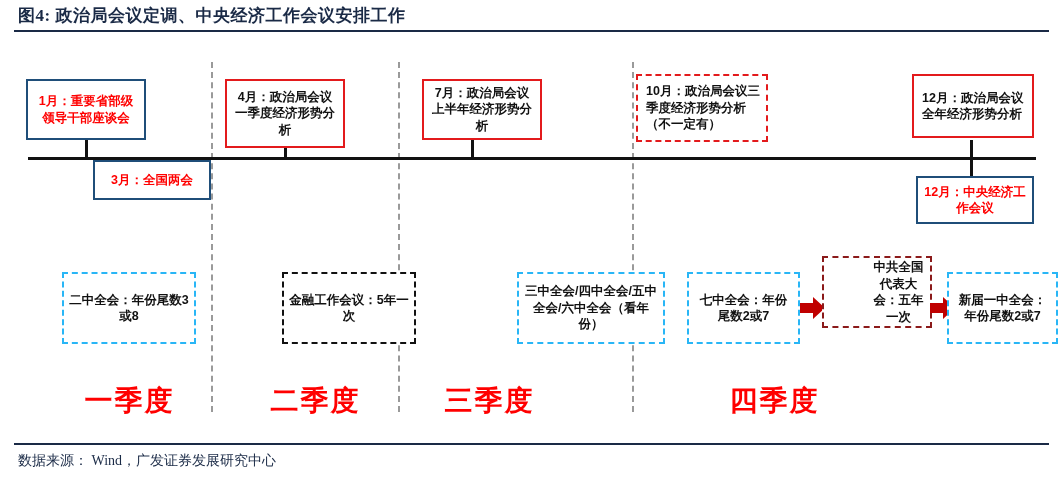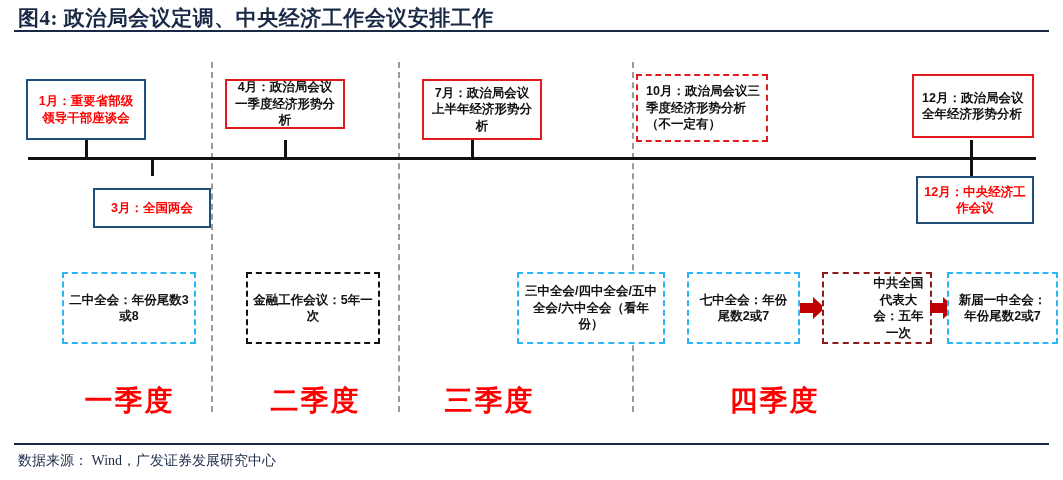--- a/index.html
+++ b/index.html
@@ -19,21 +19,21 @@
     left: 0; top: 0;
     width: 1063px;
     height: 480px;
   }
 
   
   .fig-title {
     position: absolute;
     left: 18px;
     top: 4px;
-    font-size: 21px;
+    font-size: 17px;
     font-weight: bold;
     color: #1a2a46;
     font-family: "Liberation Serif", "DejaVu Serif", serif;
     letter-spacing: 0.5px;
     white-space: nowrap;
   }
   .rule-top {
     position: absolute;
     left: 14px;
     top: 30px;
@@ -107,20 +107,21 @@
     border: 2.5px dashed #e31a1c;
     color: #111111;
   }
   .box.dash-cyan {
     border: 2.5px dashed #29b6f6;
     color: #111111;
   }
   .box.dash-black {
     border: 2.5px dashed #111111;
     color: #111111;
+    margin-left: 36px;
   }
   .box.dash-darkred {
     border: 2.5px dashed #8b1a1a;
     color: #111111;
   }
   .box.align-left {
     justify-content: flex-start;
     text-align: left;
     padding-left: 8px;
   }
@@ -162,38 +163,38 @@
   <div class="stem" style="left:471px; top:140px; height:18px;"></div>
   <div class="stem" style="left:970px; top:140px; height:18px;"></div>
 
   <div class="stem" style="left:151px; top:158px; height:18px;"></div>
   <div class="stem" style="left:970px; top:158px; height:18px;"></div>
 
   <div class="box solid-navy" style="left:26px; top:79px; width:120px; height:61px;text-align:center;">
     <span>1月：重要省部级领导干部座谈会</span>
   </div>
 
-  <div class="box solid-red" style="left:225px; top:79px; width:120px; height:50px;align-items:center;">
+  <div class="box solid-red" style="left:225px; top:79px; width:120px; height:69px;align-items:center;">
     <span>4月：政治局会议一季度经济形势分析</span>
   </div>
 
   <div class="box solid-red" style="left:422px; top:79px; width:120px; height:61px;">
     <span>7月：政治局会议上半年经济形势分析</span>
   </div>
 
   <div class="box dash-red align-left" style="left:636px; top:74px; width:132px; height:68px;">
     <span>10月：政治局会议三季度经济形势分析（不一定有）</span>
   </div>
 
 
   <div class="box solid-red align-left" style="left:912px; top:74px; width:122px; height:64px;">
     <span>12月：政治局会议全年经济形势分析</span>
   </div>
 
-  <div class="box solid-navy" style="left:93px; top:188px; width:118px; height:40px;">
+  <div class="box solid-navy" style="left:93px; top:160px; width:118px; height:40px;">
     <span>3月：全国两会</span>
   </div>
 
   <div class="box solid-navy" style="left:916px; top:176px; width:118px; height:48px;">
     <span>12月：中央经济工作会议</span>
   </div>
 
   <div class="box dash-cyan" style="left:62px; top:272px; width:134px; height:72px;">
     <span>二中全会：年份尾数3或8</span>
   </div>
@@ -207,21 +208,21 @@
   </div>
 
   <div class="box dash-cyan" style="left:687px; top:272px; width:113px; height:72px;">
     <span>七中全会：年份尾数2或7</span>
   </div>
 
   <svg class="arrow" viewBox="0 0 26 26" style="left:800px; top:295px;">
     <path d="M0,8 L13,8 L13,2 L25,13 L13,24 L13,18 L0,18 Z" fill="#c00000"></path>
   </svg>
 
-  <div class="box dash-darkred" style="left:822px; top:272px; width:110px; height:72px;padding-left:48px;">
+  <div class="box dash-darkred" style="left:822px; top:256px; width:110px; height:72px;padding-left:48px;">
     <span>中共全国代表大会：五年一次</span>
   </div>
 
   <svg class="arrow" viewBox="0 0 26 26" style="left:930px; top:295px;">
     <path d="M0,8 L13,8 L13,2 L25,13 L13,24 L13,18 L0,18 Z" fill="#c00000"></path>
   </svg>
 
   <div class="box dash-cyan" style="left:947px; top:272px; width:111px; height:72px;">
     <span>新届一中全会：年份尾数2或7</span>
   </div>

